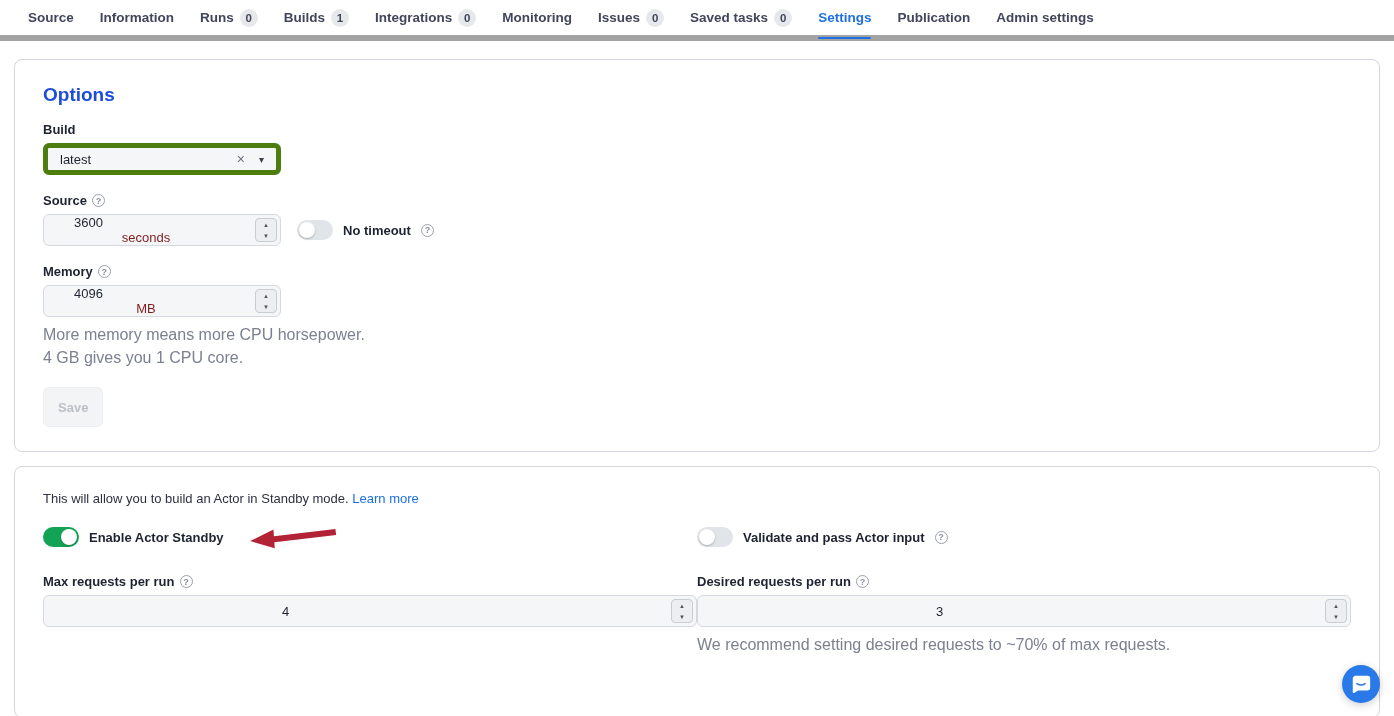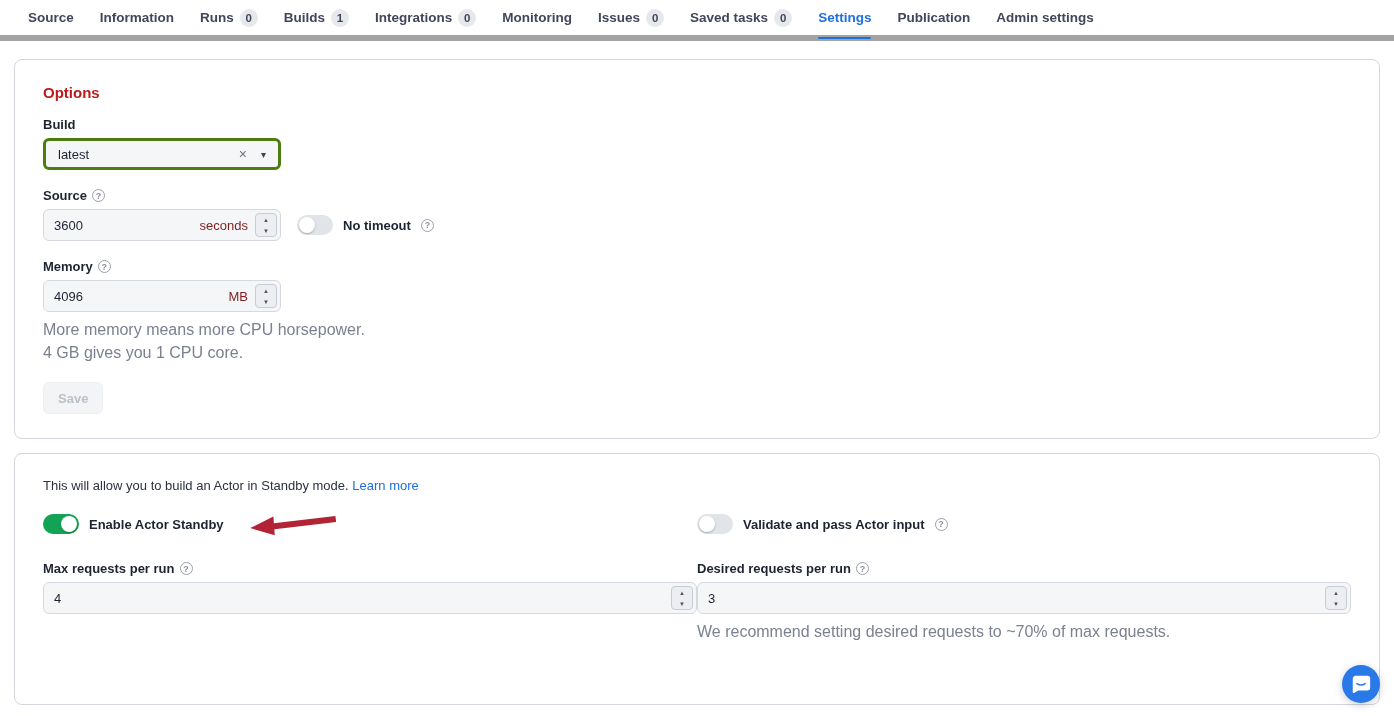--- a/index.html
+++ b/index.html
@@ -15,59 +15,59 @@
   .tab.active::after { content:""; position:absolute; left:0; right:0; bottom:-1px;
          height:2px; background:#1e6fe0; border-radius:2px; }
   .badge { background:#e6e8ec; color:#41465a; font-size:11.5px; font-weight:600;
          min-width:18px; height:18px; padding:0 5px; border-radius:9px;
          display:inline-flex; align-items:center; justify-content:center; }
 
   
   .page { padding:18px 14px 0 14px; }
   .card { border:1px solid #d3d6dc; border-radius:8px; background:#fff;
           padding:24px 28px; margin-bottom:14px; }
-  .card-title { font-size:15px; font-weight:700; color:#b91c1c; margin-bottom:16px; }
+  .card-title { font-size:19px; font-weight:700; color:#1d4ed8; margin-bottom:16px; }
   .card-desc { font-size:13px; color:#2c3140; margin-bottom:16px; }
 
   .field-label { display:flex; align-items:center; gap:5px; font-size:13px;
           font-weight:700; color:#1d2330; margin-bottom:6px; }
   .info-icon { width:13px; height:13px; border:1px solid #9aa0ac; border-radius:50%;
           color:#8a8f9c; font-size:9px; font-weight:700; display:inline-flex;
           align-items:center; justify-content:center; cursor:pointer; flex:0 0 auto; }
 
   .inputbox { position:relative; height:32px; background:#f5f6f8; border:1px solid #d5d8de;
-          border-radius:6px; display:flex; align-items:center; }
+          border-radius:6px; display:flex; align-items:center;flex-direction:column; }
   .inputbox input { border:none; background:transparent; outline:none; flex:1;
           font:13px "Liberation Sans","DejaVu Sans",sans-serif; color:#1d2330;
           padding:0 10px; min-width:0; }
   .unit { font-size:13px; color:#7f1d1d; margin-right:32px; }
   .stepper { position:absolute; right:3px; top:3px; bottom:3px; width:22px;
           background:#eceef1; border:1px solid #c8ccd3; border-radius:4px;
           display:flex; flex-direction:column; cursor:pointer; }
   .stepper span { flex:1; display:flex; align-items:center; justify-content:center;
           font-size:6px; color:#4b5160; line-height:1; }
 
-  .selectbox { height:32px; background:#f5f6f8; border:3px solid #4d7c0f; border-radius:6px;
+  .selectbox { height:32px; background:#f5f6f8; border:5px solid #4d7c0f; border-radius:6px;
           display:flex; align-items:center; padding:0 12px; cursor:pointer; }
   .selectbox .sel-value { flex:1; font-size:13px; color:#1d2330; }
   .clear-x { color:#6b7280; font-size:14px; margin-right:14px; cursor:pointer; }
   .caret { color:#3c4250; font-size:10px; cursor:pointer; }
 
   .toggle { width:36px; height:20px; border-radius:10px; background:#e1e4e9;
           position:relative; cursor:pointer; flex:0 0 auto; }
   .toggle .knob { position:absolute; top:2px; left:2px; width:16px; height:16px;
           border-radius:50%; background:#fff; box-shadow:0 1px 2px rgba(0,0,0,.25); }
   .toggle.on { background:#12a454; }
   .toggle.on .knob { left:auto; right:2px; }
   .toggle-row { display:flex; align-items:center; gap:10px; }
   .toggle-label { font-size:13px; font-weight:700; color:#1d2330; }
 
   .helper { font-size:16px; color:#7b8190; line-height:1.45; margin-top:6px; }
 
-  .btn-save { margin-top:18px; height:32px; padding:4px 14px; border-radius:6px;
+  .btn-save { margin-top:18px; height:40px; padding:4px 14px; border-radius:6px;
           border:1px solid #eceef1; background:#f3f4f6; color:#bcc0c9;
           font:13px "Liberation Sans","DejaVu Sans",sans-serif; font-weight:600; }
 
   
   .w-narrow { width:238px; }
   .mt-18 { margin-top:18px; }
   .row { display:flex; align-items:center; gap:16px; }
 
   
   .grid2 { display:grid; grid-template-columns:1fr 1fr; margin-top:20px; }

